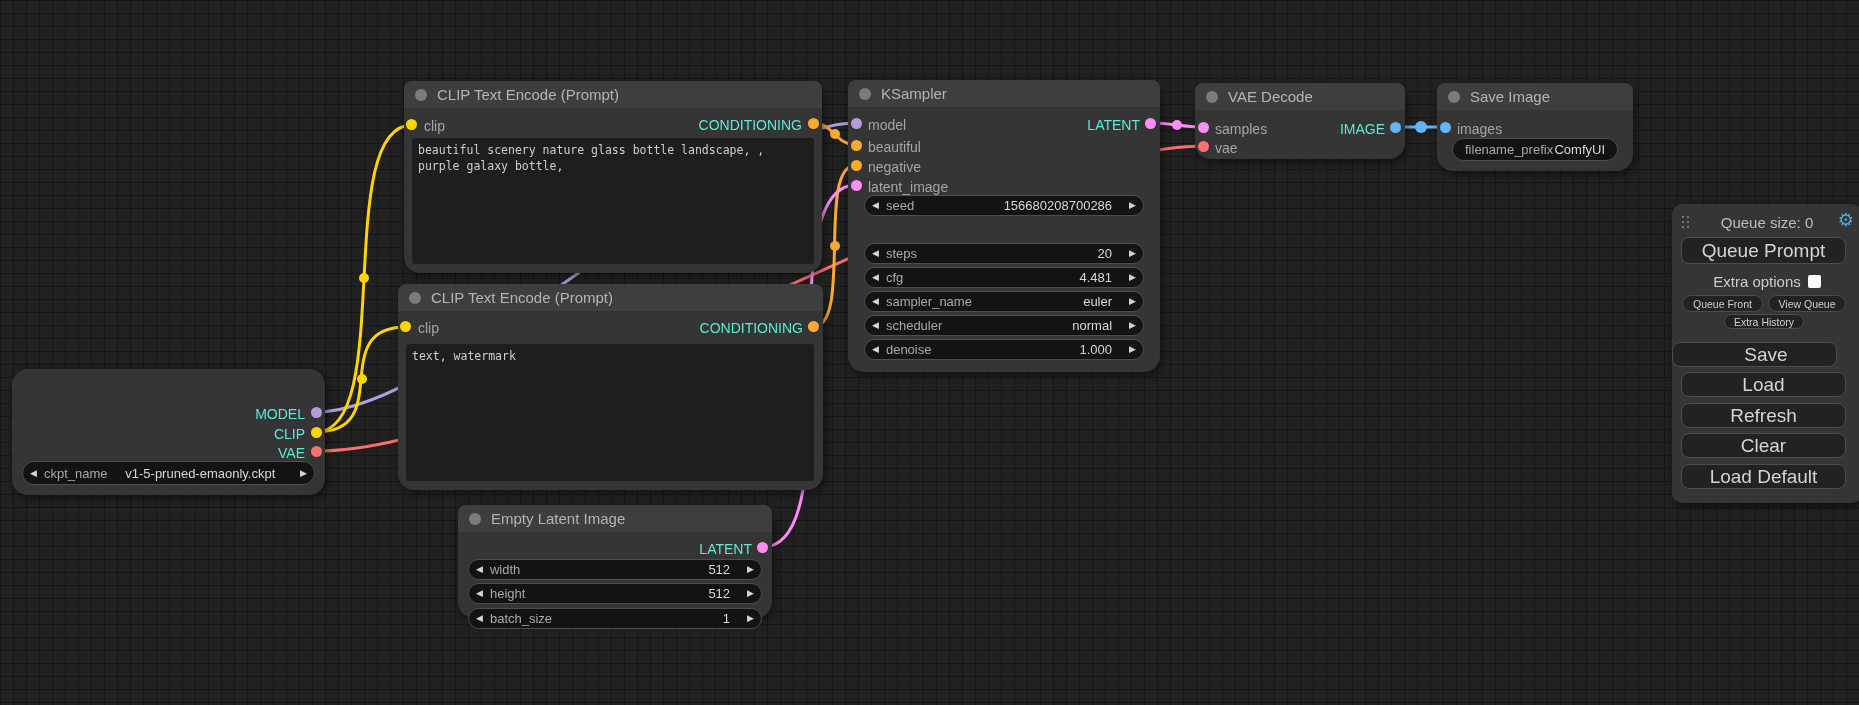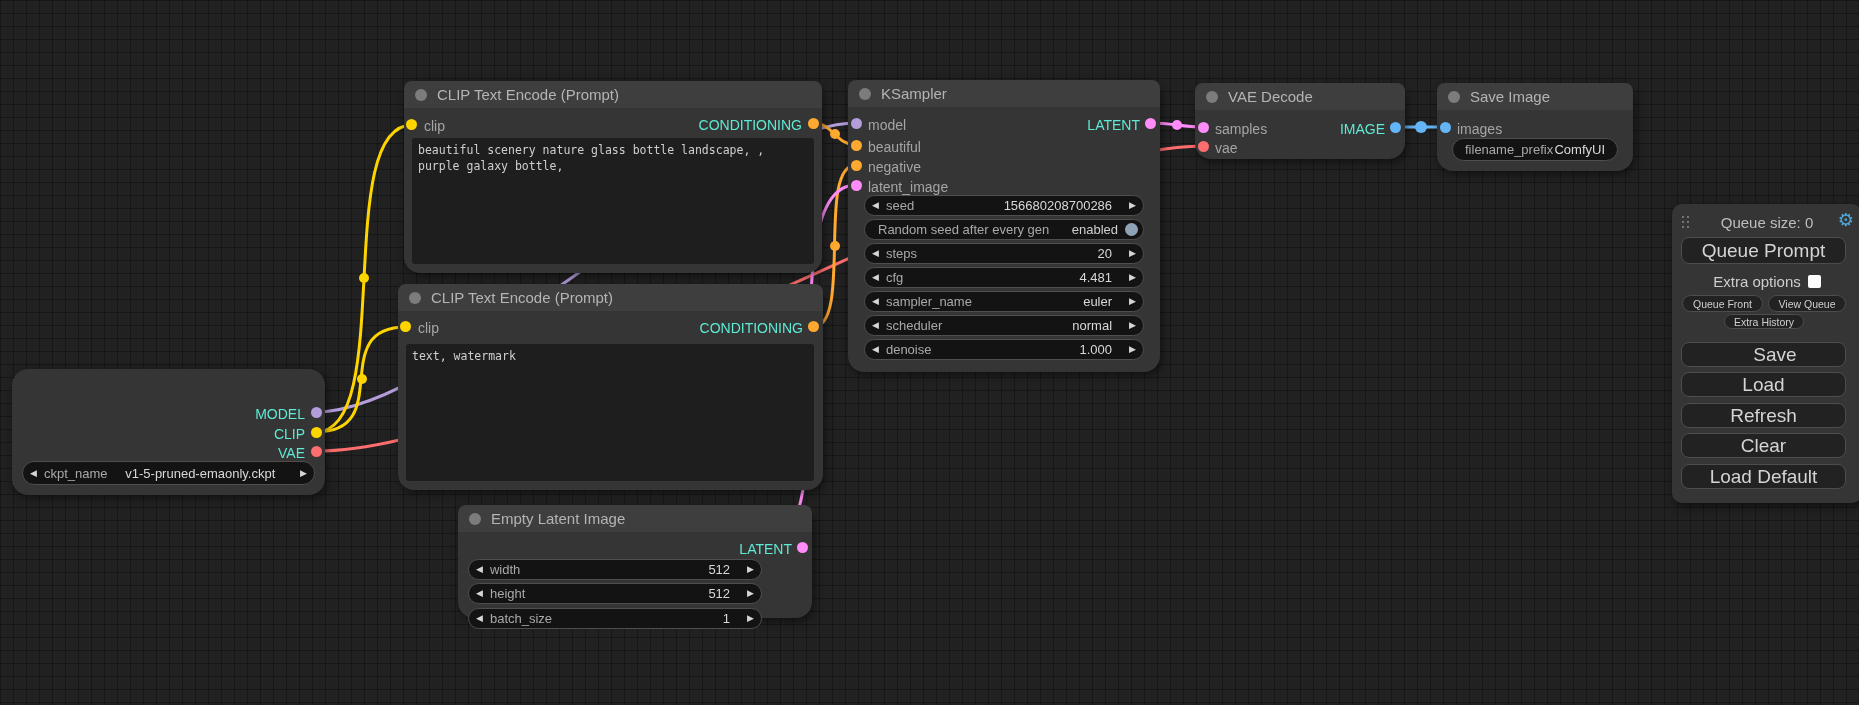--- a/index.html
+++ b/index.html
@@ -120,25 +120,20 @@
   <span class="slot-in" style="top:100px;">latent_image</span>
   <span class="dot" style="right: 4px; top: 38px; background: rgb(255, 140, 249);"></span>
   <span class="slot-out" style="top:38px;">LATENT</span>
 
   <div class="widget" style="left:16px;top:115px;width:280px;height:21px;">
     <span class="arrow">◀</span>
     <span class="wlabel">seed</span>
     <span class="wvalue">156680208700286</span>
     <span class="arrow" style="margin-left:10px;">▶</span>
   </div>
-  <div class="widget" style="left:16px;top:139px;width:280px;height:21px;padding-left:13px;">
-    <span class="wlabel">Random seed after every gen</span>
-    <span class="wvalue" style="color:#cfcfcf;">enabled</span>
-    <span class="toggle-dot" style="background: rgb(143, 163, 184);"></span>
-  </div>
   <div class="widget" style="left:16px;top:163px;width:280px;height:21px;">
     <span class="arrow">◀</span>
     <span class="wlabel">steps</span>
     <span class="wvalue">20</span>
     <span class="arrow" style="margin-left:10px;">▶</span>
   </div>
   <div class="widget" style="left:16px;top:187px;width:280px;height:21px;">
     <span class="arrow">◀</span>
     <span class="wlabel">cfg</span>
     <span class="wvalue">4.481</span>
@@ -172,21 +167,21 @@
   <span class="dot" style="right: 3px; top: 77px; background: rgb(255, 110, 110);"></span>
   <span class="slot-out" style="top:77px;">VAE</span>
   <div class="widget" style="left:10px;top:92px;width:293px;height:24px;">
     <span class="arrow">◀</span>
     <span class="wlabel">ckpt_name</span>
     <span class="wvalue" style="margin:0 auto;">v1-5-pruned-emaonly.ckpt</span>
     <span class="arrow">▶</span>
   </div>
 </div>
 
-<div class="node" style="left:458px;top:505px;width:314px;height:113px;padding-left:40px;">
+<div class="node" style="left:458px;top:505px;width:314px;height:113px;">
   <div class="ntitle">
     <span class="tdot"></span>
     <span>Empty Latent Image</span>
   </div>
   <span class="dot" style="right: 4px; top: 37px; background: rgb(255, 140, 249);"></span>
   <span class="slot-out" style="top:37px;">LATENT</span>
   <div class="widget" style="left:10px;top:54px;width:294px;height:21px;">
     <span class="arrow">◀</span>
     <span class="wlabel">width</span>
     <span class="wvalue">512</span>
@@ -248,18 +243,18 @@
 
   <div class="extra-row" style="top:68px;height:18px;justify-content:center;">
     <span>Extra options</span>
     <span class="checkbox"></span>
   </div>
 
   <div class="pbtn small" style="left:10px;top:91px;width:81px;height:17px;">Queue Front</div>
   <div class="pbtn small" style="left:96px;top:91px;width:78px;height:17px;">View Queue</div>
   <div class="pbtn small" style="left:52px;top:110px;width:80px;height:15px;">Extra History</div>
 
-  <div class="pbtn" style="left:9px;top:138px;width:165px;height:25px;padding-left:23px;">Save</div>
+  <div class="pbtn" style="left:0;top:138px;width:165px;height:25px;padding-left:23px;">Save</div>
   <div class="pbtn" style="left:9px;top:168px;width:165px;height:25px;">Load</div>
   <div class="pbtn" style="left:9px;top:199px;width:165px;height:25px;">Refresh</div>
   <div class="pbtn" style="left:9px;top:229px;width:165px;height:25px;">Clear</div>
   <div class="pbtn" style="left:9px;top:260px;width:165px;height:25px;">Load Default</div>
 </div>
 
 </body></html>

